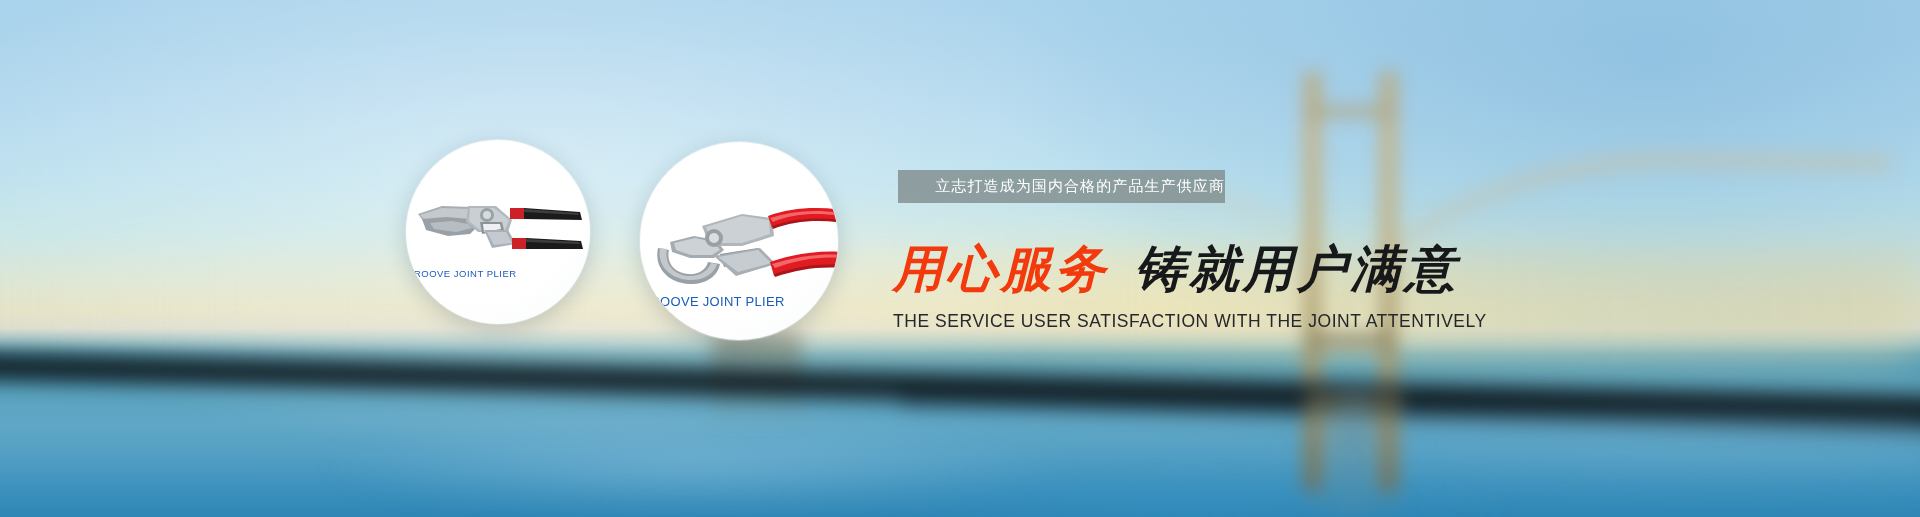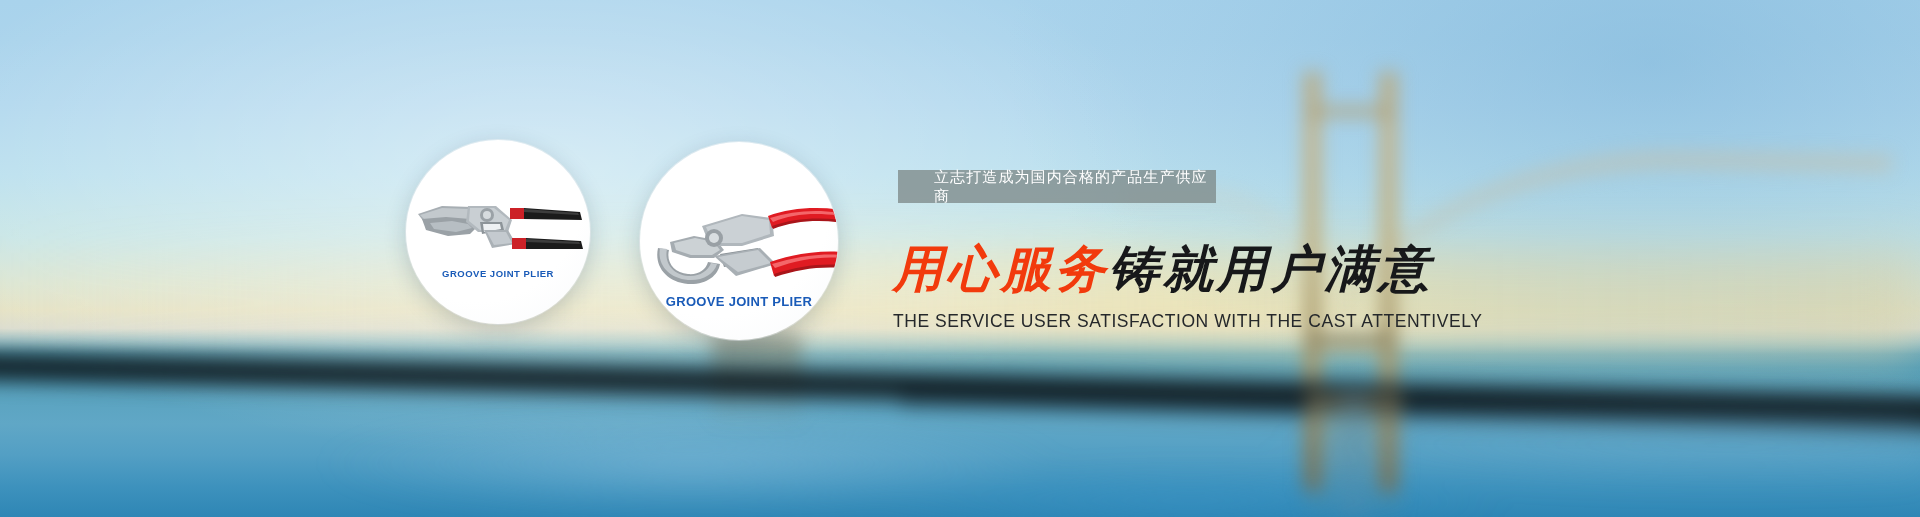--- a/index.html
+++ b/index.html
@@ -214,64 +214,63 @@
     box-shadow: 0 6px 22px rgba(30,60,80,0.22),
                 0 0 0 1px rgba(255,255,255,0.55);
     overflow: hidden;
   }
   #circle-1 { left: 406px; top: 140px; width: 184px; height: 184px; }
   #circle-2 { left: 640px; top: 142px; width: 198px; height: 198px; }
 
   .circle-label {
     position: absolute;
     left: 0; right: 0;
-    text-align: center;
+    text-align: left;
     color: #1a5bb8;
-    font-weight: bold;
+    font-weight: normal;
     letter-spacing: .6px;
     white-space: nowrap;
   }
   #circle-1 .circle-label { top: 128px; font-size: 9.5px; letter-spacing: .5px; }
   #circle-2 .circle-label { top: 152px; font-size: 13px;  letter-spacing: .3px; }
 
   .plier { position: absolute; }
 
   
   .tagline-bar {
     position: absolute;
     left: 898px;
     top: 170px;
-    width: 282px;
+    width: 327px;
     height: 33px;
     background: rgba(128,140,140,0.80);
     display: flex;
     align-items: center;
     justify-content: flex-end;
-    padding-left: 36px;
   }
   .tagline-bar span {
     color: #ffffff;
     font-size: 15px;
     letter-spacing: 1.1px;
     font-family: "DejaVu Sans", "Liberation Sans", sans-serif;
   }
 
   .headline {
     position: absolute;
     left: 893px;
     top: 244px;
     white-space: nowrap;
     font-family: "DejaVu Serif", "Liberation Serif", serif;
     font-size: 50px;
     font-weight: bold;
     font-style: italic;
     letter-spacing: 4px;
     line-height: 1;
   }
-  .headline .hl-red   { color: #f23a0c; }
+  .headline .hl-red   { color: #f23a0c; margin-right: 26px; }
   .headline .hl-black { color: #17181a; text-align: right; }
 
   .subline {
     position: absolute;
     left: 893px;
     top: 311px;
     color: #25282b;
     font-size: 17.5px;
     letter-spacing: 0.55px;
     white-space: nowrap;
@@ -368,15 +367,15 @@
   </div>
 
   <div class="tagline-bar">
     <span>立志打造成为国内合格的产品生产供应商</span>
   </div>
 
   <div class="headline">
     <span class="hl-red">用心服务</span><span class="hl-black">铸就用户满意</span>
   </div>
 
-  <div class="subline">THE SERVICE USER SATISFACTION WITH THE CAST ATTENTIVELY</div>
+  <div class="subline">THE SERVICE USER SATISFACTION WITH THE JOINT ATTENTIVELY</div>
 
 </div>
 
 </body></html>

